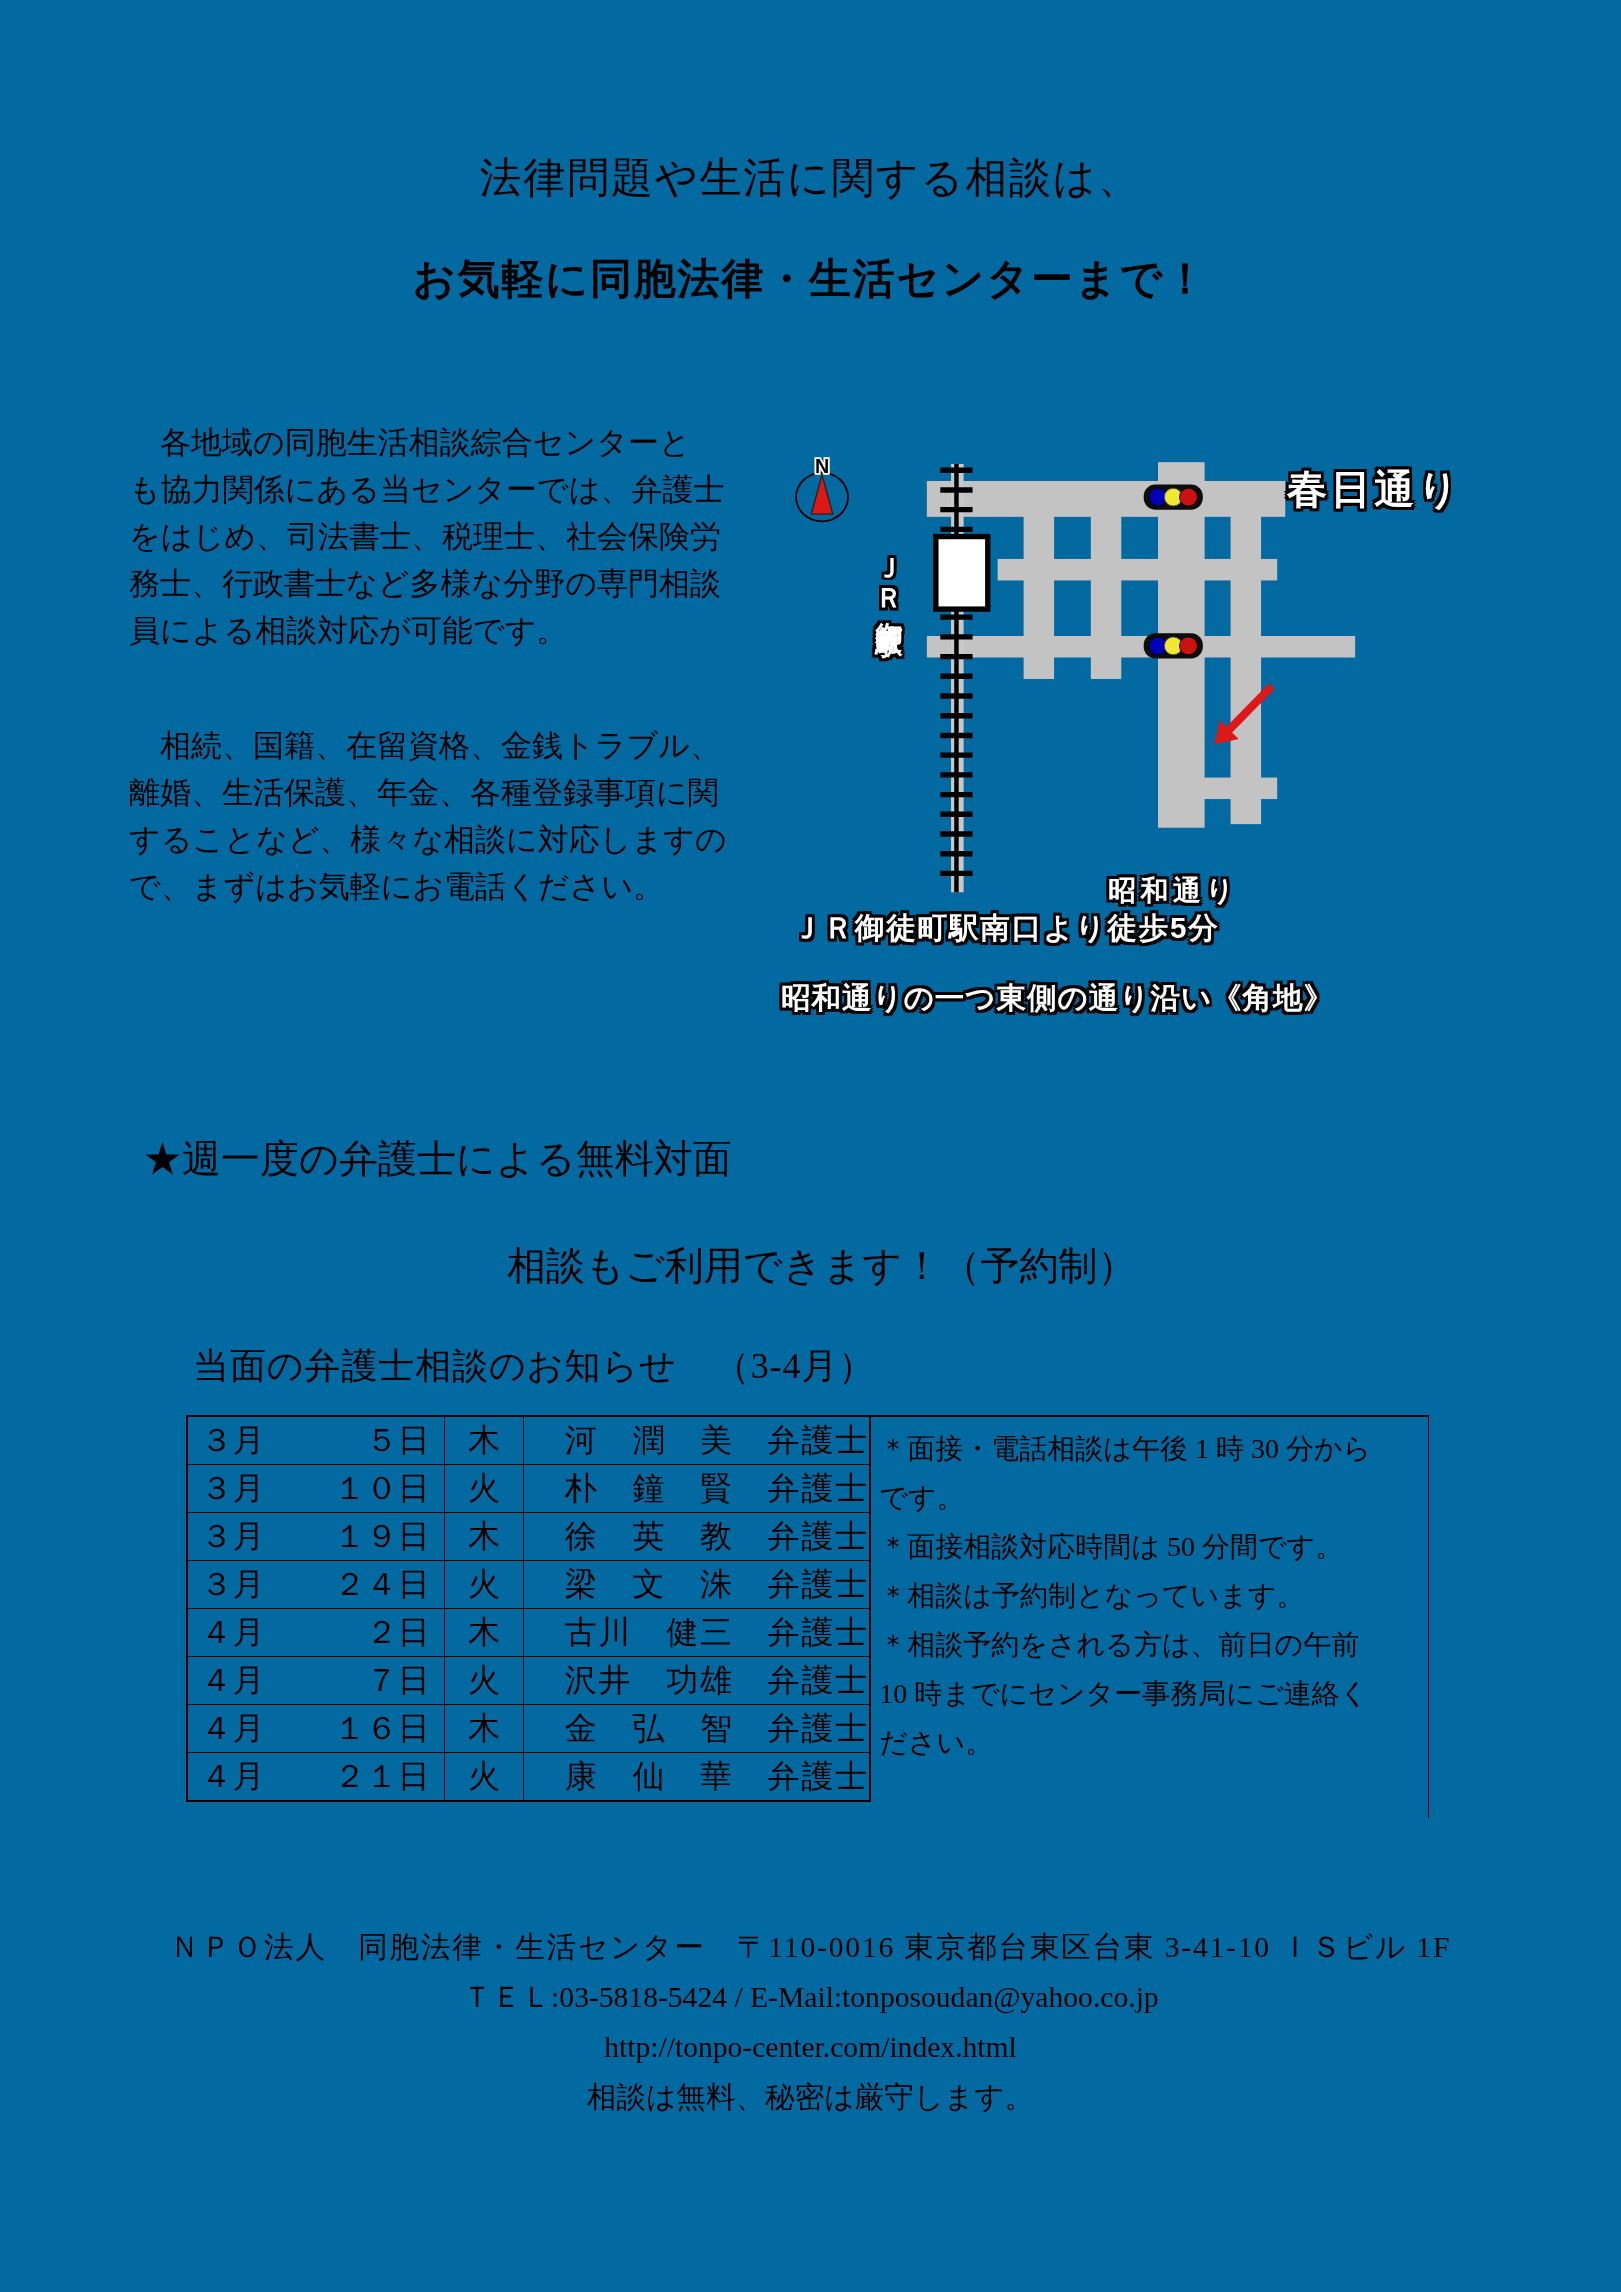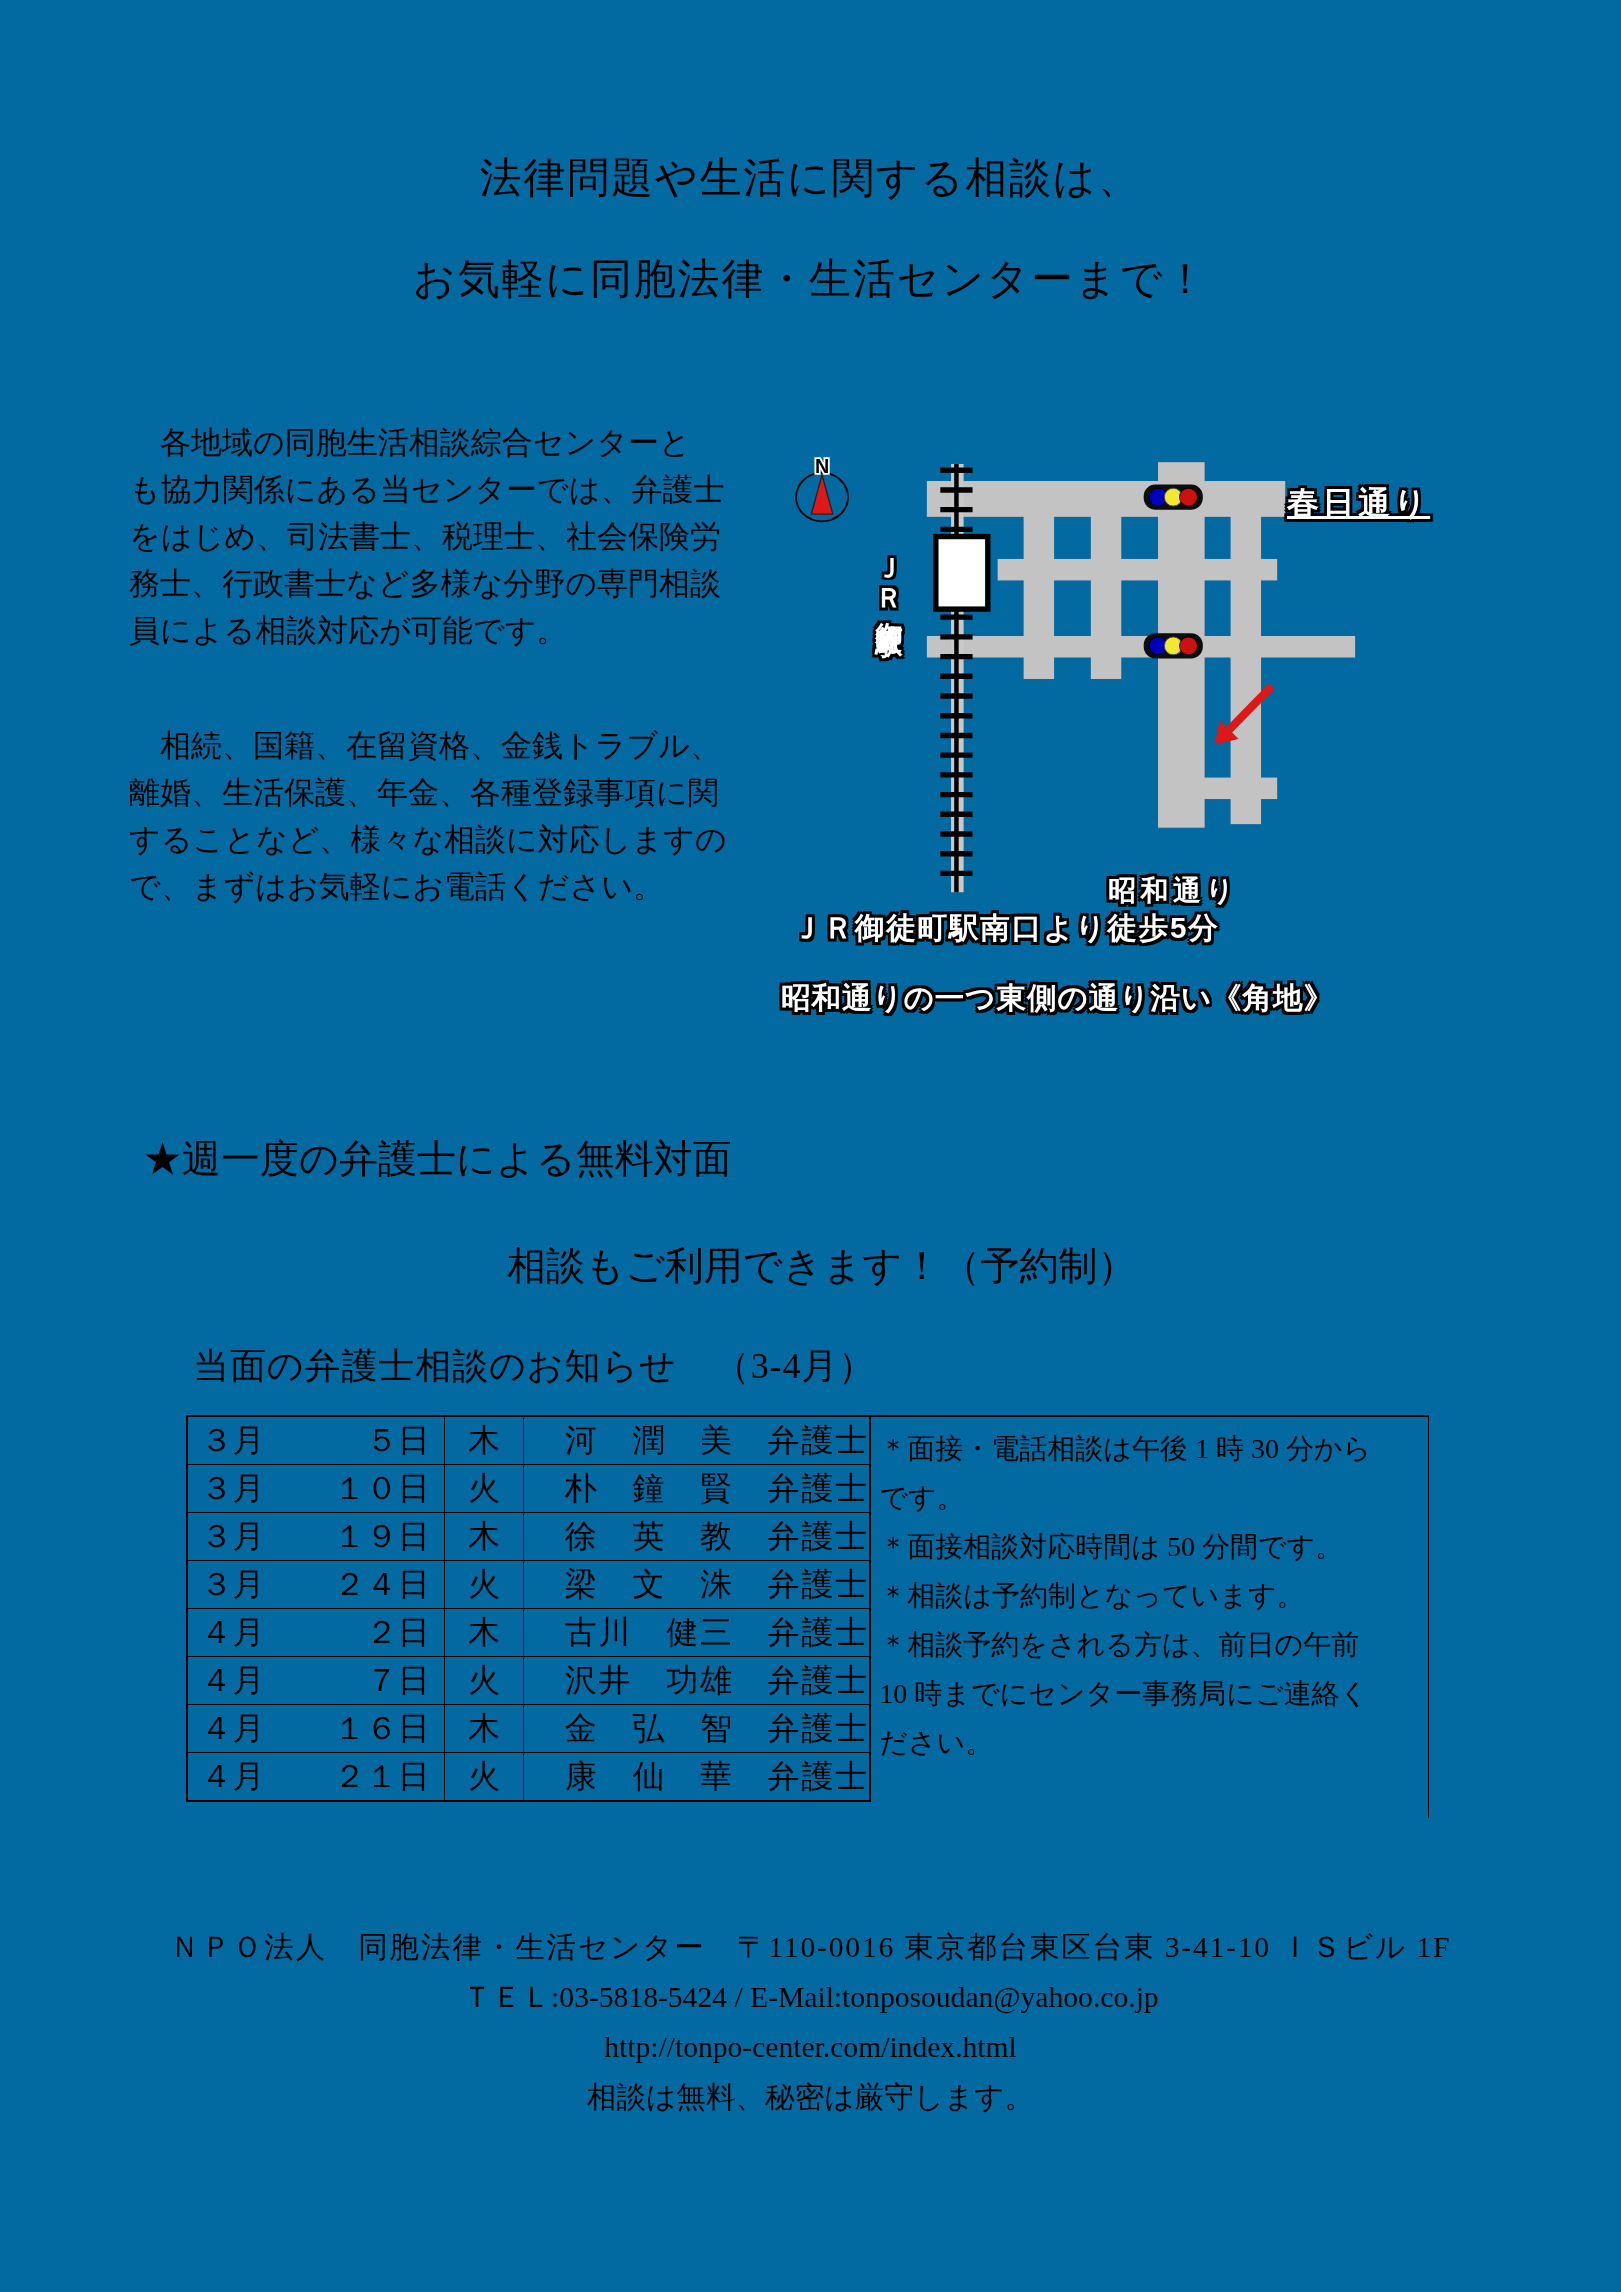--- a/index.html
+++ b/index.html
@@ -6,42 +6,42 @@
   .page{
     position:relative;width:1621px;height:2293px;background:#0369a1;
     overflow:hidden;margin:0 auto;
     font-family:"Liberation Serif","DejaVu Serif",serif;color:#000;
   }
   .abs{position:absolute;}
 
   
   .title-line{left:0;width:100%;text-align:center;font-size:42px;letter-spacing:1.8px;}
   .title-1{top:150px;}
-  .title-2{top:251px;}
+  .title-2{top:251px;font-weight:bold;}
 
   
   .intro{left:129px;width:638px;font-size:31px;line-height:47px;}
   .intro-1{top:419px;}
   .intro-2{top:722px;}
   .intro div{white-space:nowrap;}
 
   
   .map-svg{left:788px;top:446px;width:663px;height:466px;}
   .otl{
     color:#fff;font-weight:bold;
     font-family:"Liberation Sans","DejaVu Sans",sans-serif;
     text-shadow:
       -2.7px -2.7px 0 #000, 0 -2.7px 0 #000, 2.7px -2.7px 0 #000,
       -2.7px 0 0 #000,                   2.7px 0 0 #000,
       -2.7px 2.7px 0 #000, 0 2.7px 0 #000, 2.7px 2.7px 0 #000;
     white-space:nowrap;
   }
   .station-label{left:871px;top:539px;font-size:27px;letter-spacing:3.6px;
     writing-mode:vertical-rl;text-orientation:upright;}
-  .kasuga-label{left:1287px;top:482px;font-size:32px;letter-spacing:3.6px;text-decoration:underline;}
+  .kasuga-label{left:1287px;top:462px;font-size:40px;letter-spacing:3.6px;}
   .showa-label{left:1108px;top:840px;font-size:28px;letter-spacing:4.5px;margin-top:32px;}
   .caption-1{left:792px;top:908px;font-size:29.6px;letter-spacing:1.8px;}
   .caption-2{left:781px;top:978px;font-size:29.6px;letter-spacing:0.9px;}
 
   
   .promo-1{left:143px;top:1132px;font-size:39px;white-space:nowrap;}
   .promo-2{left:507px;top:1239px;font-size:39px;white-space:nowrap;}
 
   
   .schedule-heading{left:193px;top:1342px;font-size:36px;letter-spacing:0.9px;white-space:nowrap;}

